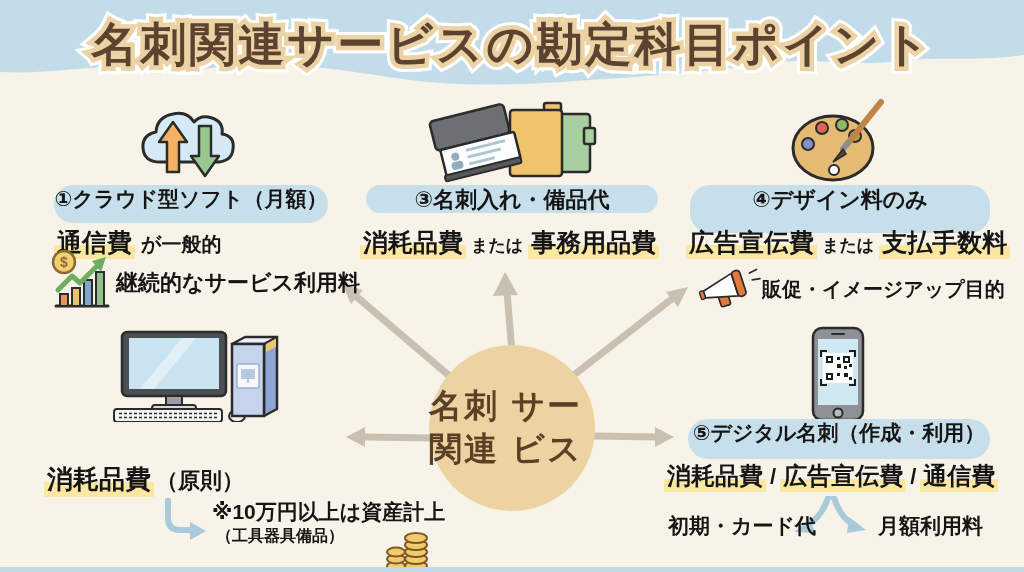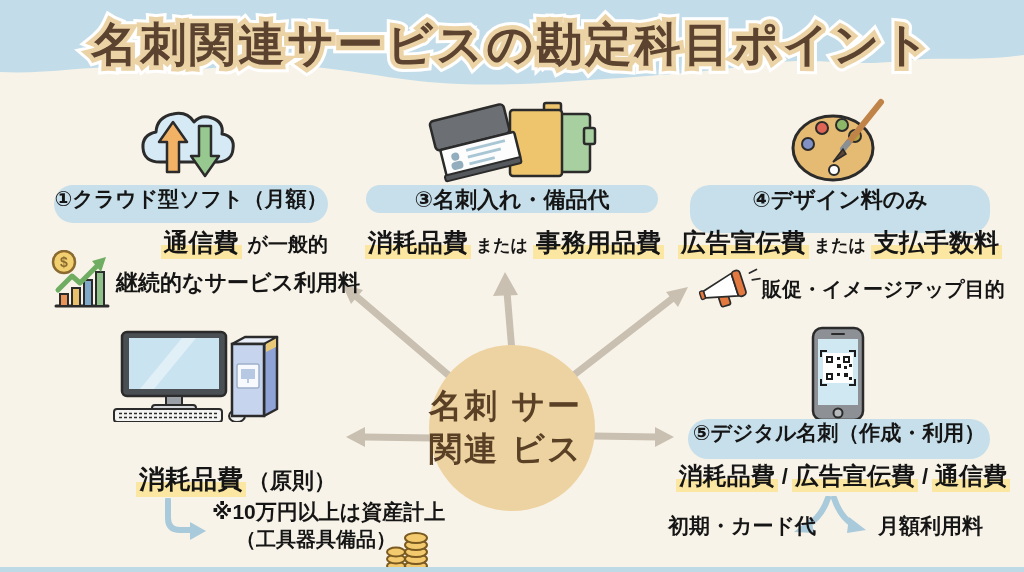--- a/index.html
+++ b/index.html
@@ -20,21 +20,21 @@
   .title-outer{-webkit-text-stroke:15px #ffffff;color:#ffffff;}
   .title-mid{-webkit-text-stroke:9px #ecd3a6;color:#ecd3a6;}
   .title-top{color:#5b4330;}
   
   .pill{
     position:absolute;background:#c6dfea;border-radius:20px;
     display:flex;justify-content:center;
     font-weight:800;color:#151515;white-space:nowrap;
   }
   
-  .line{position:absolute;display:flex;align-items:baseline;justify-content:flex-end;white-space:nowrap;}
+  .line{position:absolute;display:flex;align-items:baseline;justify-content:flex-start;white-space:nowrap;}
   .term{font-weight:800;font-size:25px;color:#151515;
     background:linear-gradient(transparent 58%, #fbe7a1 58%);padding:0 3px;}
   .plain{font-weight:700;font-size:20px;color:#151515;margin-left:6px;}
   .sep{font-weight:800;font-size:22px;margin:0 4px;color:#151515;}
   .note{position:absolute;font-weight:800;color:#151515;white-space:nowrap;}
   
   .center-circle{
     position:absolute;left:429px;top:345px;width:166px;height:166px;border-radius:50%;
     background:#eed3a2;display:flex;flex-direction:row;align-items:center;justify-content:center;
   }
@@ -186,21 +186,21 @@
     <span class="term" style="font-size:26px;">消耗品費</span>
     <span class="plain" style="font-size:22px;margin-left:2px;">（原則）</span>
   </div>
   <svg class="abs" style="left:158px;top:498px;" width="55" height="45" viewBox="0 0 55 45">
     <path d="M10,2 L10,20 Q10,32 22,32 L34,32" fill="none" stroke="#a9cadb" stroke-width="6" stroke-linecap="round"></path>
     <polygon points="48,33 32,24 32,42" fill="#a9cadb"></polygon>
   </svg>
   <div class="note" style="left:212px;top:498px;font-size:21px;">
     <span>※10万円以上は資産計上</span>
   </div>
-  <div class="note" style="left:236px;top:526px;font-size:20px;">
+  <div class="note" style="left:216px;top:526px;font-size:16px;">
     <span>（工具器具備品）</span>
   </div>
   <svg class="abs" style="left:384px;top:520px;" width="48" height="52" viewBox="0 0 48 52">
     <g fill="#f3ca6e" stroke="#7a5a20" stroke-width="2">
       <ellipse cx="12" cy="46" rx="9" ry="4.5"></ellipse>
         <ellipse cx="12" cy="39" rx="9" ry="4.5"></ellipse>
       <ellipse cx="12" cy="32" rx="9" ry="4.5"></ellipse>
       <ellipse cx="32" cy="46" rx="11" ry="5"></ellipse>
         <ellipse cx="32" cy="39" rx="11" ry="5"></ellipse>
       <ellipse cx="32" cy="32" rx="11" ry="5"></ellipse>

